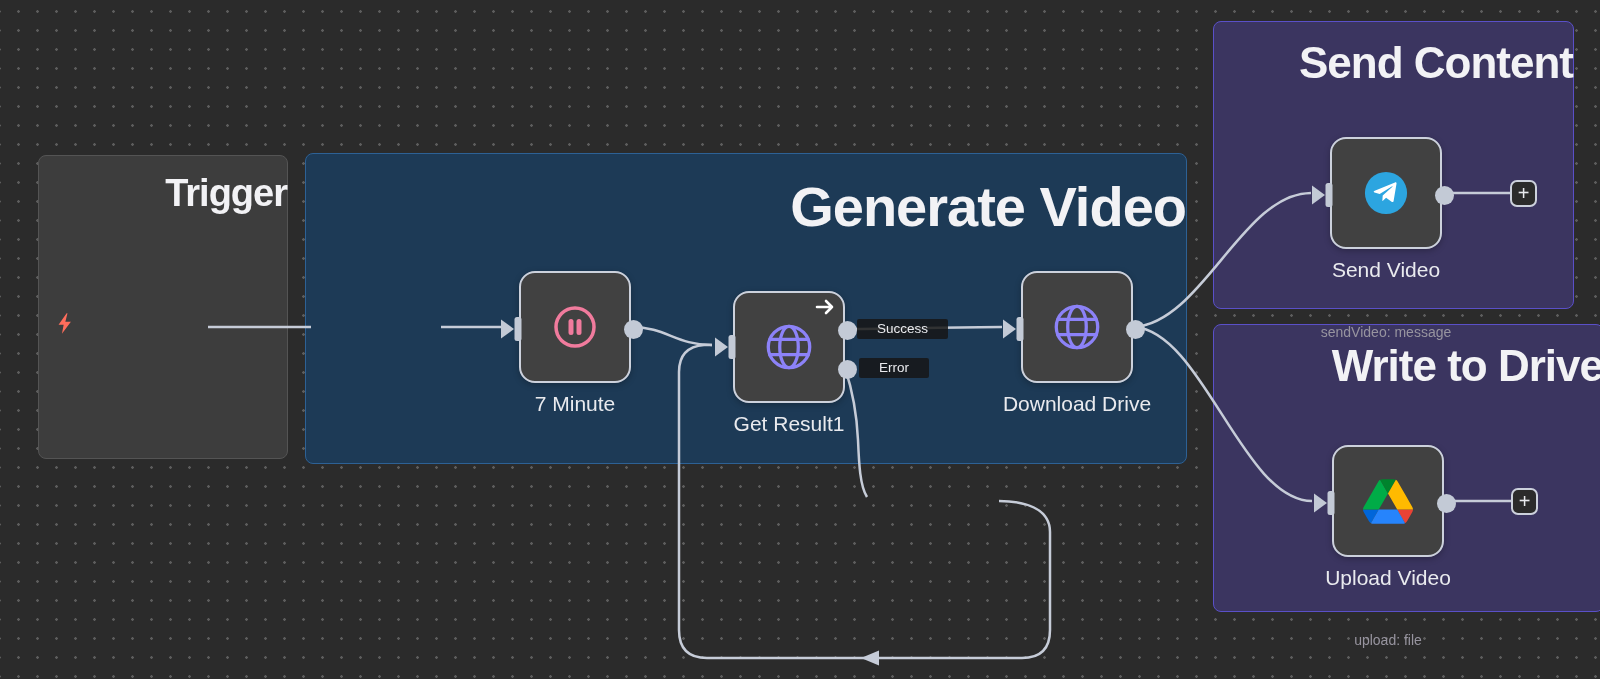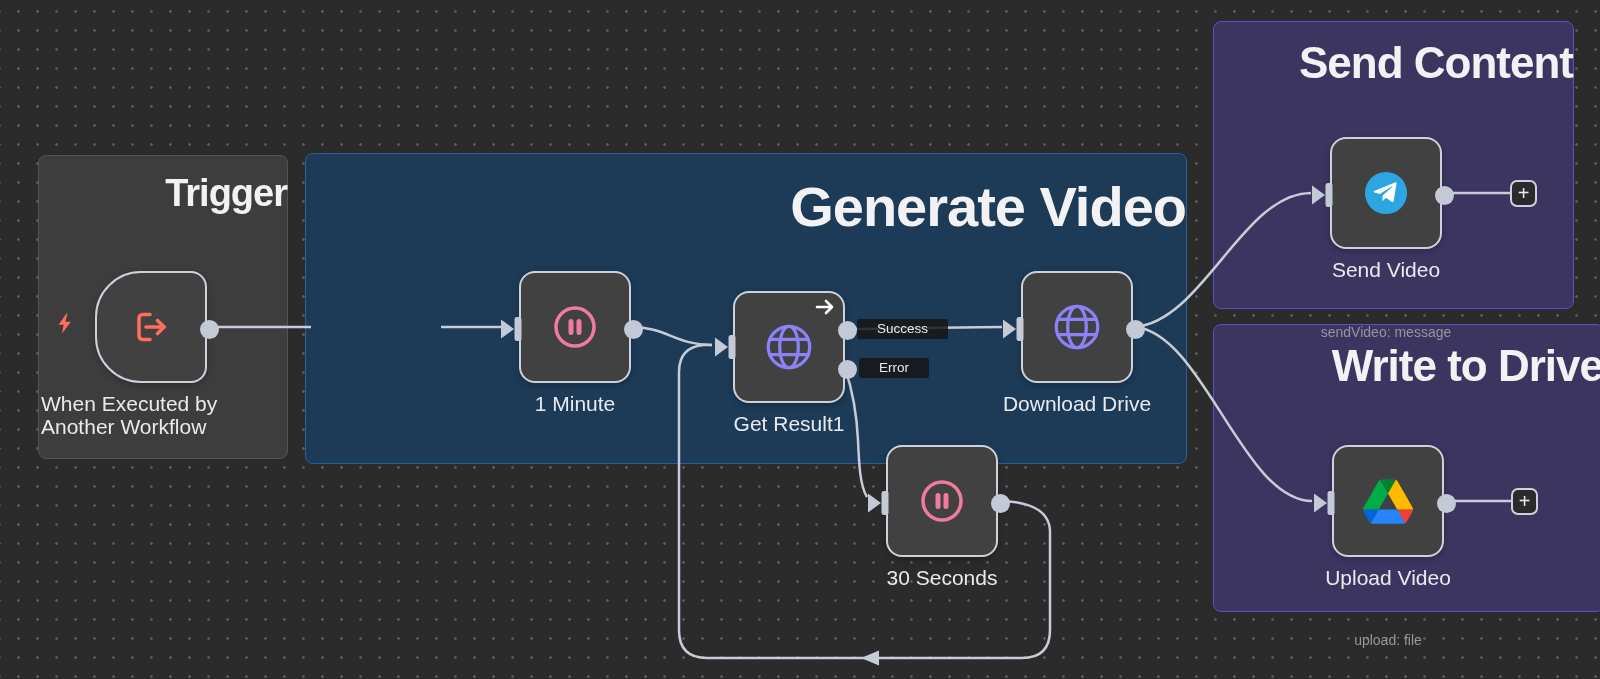--- a/index.html
+++ b/index.html
@@ -78,45 +78,34 @@
     <path class="wire" d="M 1444 501 H 1513"></path>
   </svg>
 
   <div class="chip" style="left:857px;top:319px">Success</div>
   <div class="chip" style="left:859px;top:358px">Error</div>
 
   <svg class="bolt" width="17" height="23" viewBox="0 0 20 26">
     <path d="M12.5 1 L3 14.5 H9 L7 25 L17.5 11 H11 L13.5 1 Z" fill="#ff6d5c"></path>
   </svg>
 
-  <div class="node trigger-shape" style="left:95px;top:271px">
-    <svg width="44" height="44" viewBox="0 0 44 44">
-      <g fill="none" stroke="#ff6d5c" stroke-width="3.6" stroke-linecap="round" stroke-linejoin="round">
-        <path d="M21 9.5 H14 Q10 9.5 10 13.5 V30.5 Q10 34.5 14 34.5 H21"></path>
-        <path d="M17 22 H35"></path>
-        <path d="M28.5 15.5 L35 22 L28.5 28.5"></path>
-      </g>
-    </svg>
-    <span class="dot" style="left:103px;top:47px"></span>
-    <div class="node-label wrap">When Executed by Another Workflow</div>
-  </div>
 
 
   <div class="node" style="left:519px;top:271px">
     <svg class="input-conn" width="22" height="26" viewBox="0 0 22 26">
       <path d="M1 3.5 L14 13 L1 22.5 Z" fill="#c3cad6"></path>
         <rect x="14.5" y="1" width="7" height="24" rx="2.5" fill="#c3cad6"></rect>
     </svg>
     <svg width="46" height="46" viewBox="0 0 46 46">
       <circle cx="23" cy="23" r="19" fill="none" stroke="#f17b9d" stroke-width="3.5"></circle>
       <rect x="16.5" y="15" width="5" height="16" rx="2.5" fill="#f17b9d"></rect>
       <rect x="24.5" y="15" width="5" height="16" rx="2.5" fill="#f17b9d"></rect>
     </svg>
     <span class="dot" style="left:103px;top:47px"></span>
-    <div class="node-label">1 Minute</div>
+    <div class="node-label">7 Minute</div>
   </div>
 
   <div class="node" style="left:733px;top:291px">
     <svg class="input-conn" style="top:41px" width="22" height="26" viewBox="0 0 22 26">
       <path d="M1 3.5 L14 13 L1 22.5 Z" fill="#c3cad6"></path>
         <rect x="14.5" y="1" width="7" height="24" rx="2.5" fill="#c3cad6"></rect>
     </svg>
     <svg width="48" height="48" viewBox="0 0 44 44">
       <g fill="none" stroke="#8c82f8" stroke-width="3" stroke-linecap="round">
         <circle cx="22" cy="22" r="19"></circle>
@@ -143,33 +132,20 @@
         <circle cx="22" cy="22" r="19"></circle>
           <ellipse cx="22" cy="22" rx="8.5" ry="19"></ellipse>
         <line x1="4.5" y1="15" x2="39.5" y2="15"></line>
           <line x1="4.5" y1="29" x2="39.5" y2="29"></line>
       </g>
     </svg>
     <span class="dot" style="left:103px;top:47px"></span>
     <div class="node-label">Download Drive</div>
   </div>
 
-  <div class="node" style="left:886px;top:445px">
-    <svg class="input-conn" width="22" height="26" viewBox="0 0 22 26">
-      <path d="M1 3.5 L14 13 L1 22.5 Z" fill="#c3cad6"></path>
-        <rect x="14.5" y="1" width="7" height="24" rx="2.5" fill="#c3cad6"></rect>
-    </svg>
-    <svg width="46" height="46" viewBox="0 0 46 46">
-      <circle cx="23" cy="23" r="19" fill="none" stroke="#f17b9d" stroke-width="3.5"></circle>
-      <rect x="16.5" y="15" width="5" height="16" rx="2.5" fill="#f17b9d"></rect>
-      <rect x="24.5" y="15" width="5" height="16" rx="2.5" fill="#f17b9d"></rect>
-    </svg>
-    <span class="dot" style="left:103px;top:47px"></span>
-    <div class="node-label">30 Seconds</div>
-  </div>
 
   <div class="node" style="left:1330px;top:137px">
     <svg class="input-conn" width="22" height="26" viewBox="0 0 22 26">
       <path d="M1 3.5 L14 13 L1 22.5 Z" fill="#c3cad6"></path>
         <rect x="14.5" y="1" width="7" height="24" rx="2.5" fill="#c3cad6"></rect>
     </svg>
     <svg width="44" height="44" viewBox="0 0 48 48">
       <circle cx="24" cy="24" r="23" fill="#2ca5e0"></circle>
       <path fill="#ffffff" d="M35.4 14.3c.5-1.5-.6-2.2-1.6-1.8L11.7 21.6c-1.5.6-1.5 1.4-.3 1.8l5.7 1.8 13.2-8.3c.6-.4 1.2-.2.7.2L20.4 26.8l-.4 5.8c.6 0 .9-.3 1.2-.6l2.9-2.8 6 4.4c1.1.6 1.9.3 2.2-1l3.1-18.3z"></path>
     </svg>

